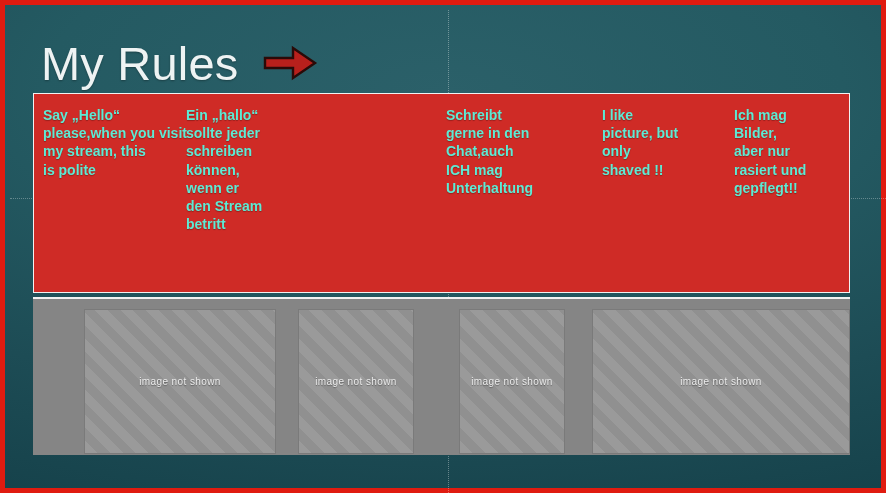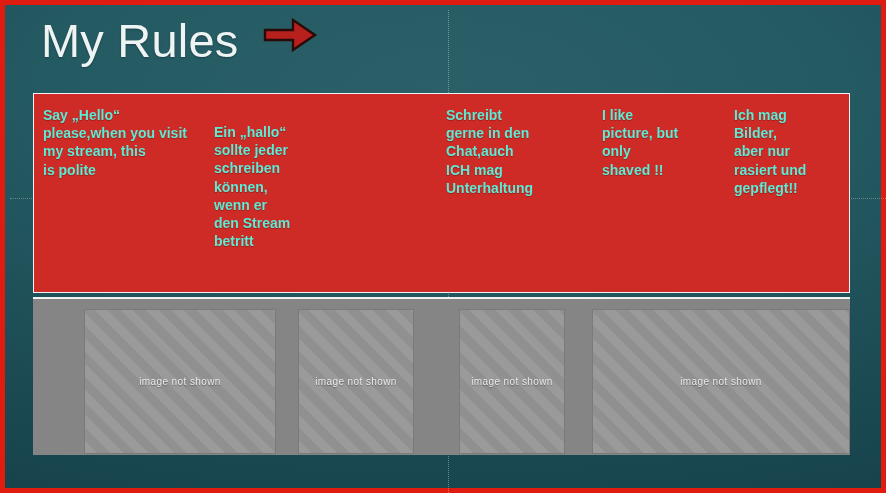--- a/index.html
+++ b/index.html
@@ -23,22 +23,22 @@
   .guide-v{
     position:absolute;left:443px;top:5px;width:0;height:483px;
     border-left:1px dotted rgba(255,255,255,.34);
   }
   .guide-h{
     position:absolute;left:5px;top:193px;height:0;width:876px;
     border-top:1px dotted rgba(255,255,255,.30);
   }
   
   .title-row{
-    position:absolute;left:36px;top:12px;width:820px;height:68px;
-    display:flex;gap:20px;
+    position:absolute;left:36px;top:24px;width:820px;height:68px;
+    display:flex;align-items:center;gap:20px;
   }
   .title-text{
     font-size:47px;line-height:1;font-weight:300;
     color:#eef3f3;letter-spacing:.2px;white-space:nowrap;
     text-shadow:0 1px 2px rgba(0,0,0,.30);
   }
   .arrow-icon{display:block;flex:0 0 auto;margin:0 4px;}
   
   .banner{
     position:absolute;left:28px;top:88px;width:817px;height:200px;
@@ -53,21 +53,21 @@
   .col{
     position:absolute;top:12px;
     color:#5eead4;
     font-size:14px;
     font-weight:bold;
     line-height:1.30;
     white-space:pre-line;
     text-shadow:0 1px 1px rgba(0,0,0,.28);
   }
   .c0{left:9px;width:150px;}
-  .c1{left:180px;width:132px;margin-top:17px;}
+  .c1{left:152px;width:132px;}
   .c2{left:300px;width:106px;}
   .c3{left:412px;width:152px;}
   .c4{left:568px;width:124px;}
   .c5{left:700px;width:116px;}
   
   .strip{
     position:absolute;left:28px;top:292px;width:817px;height:158px;
     background:#858585;
     border-top:2px solid #f2f2f2;
     box-sizing:border-box;

